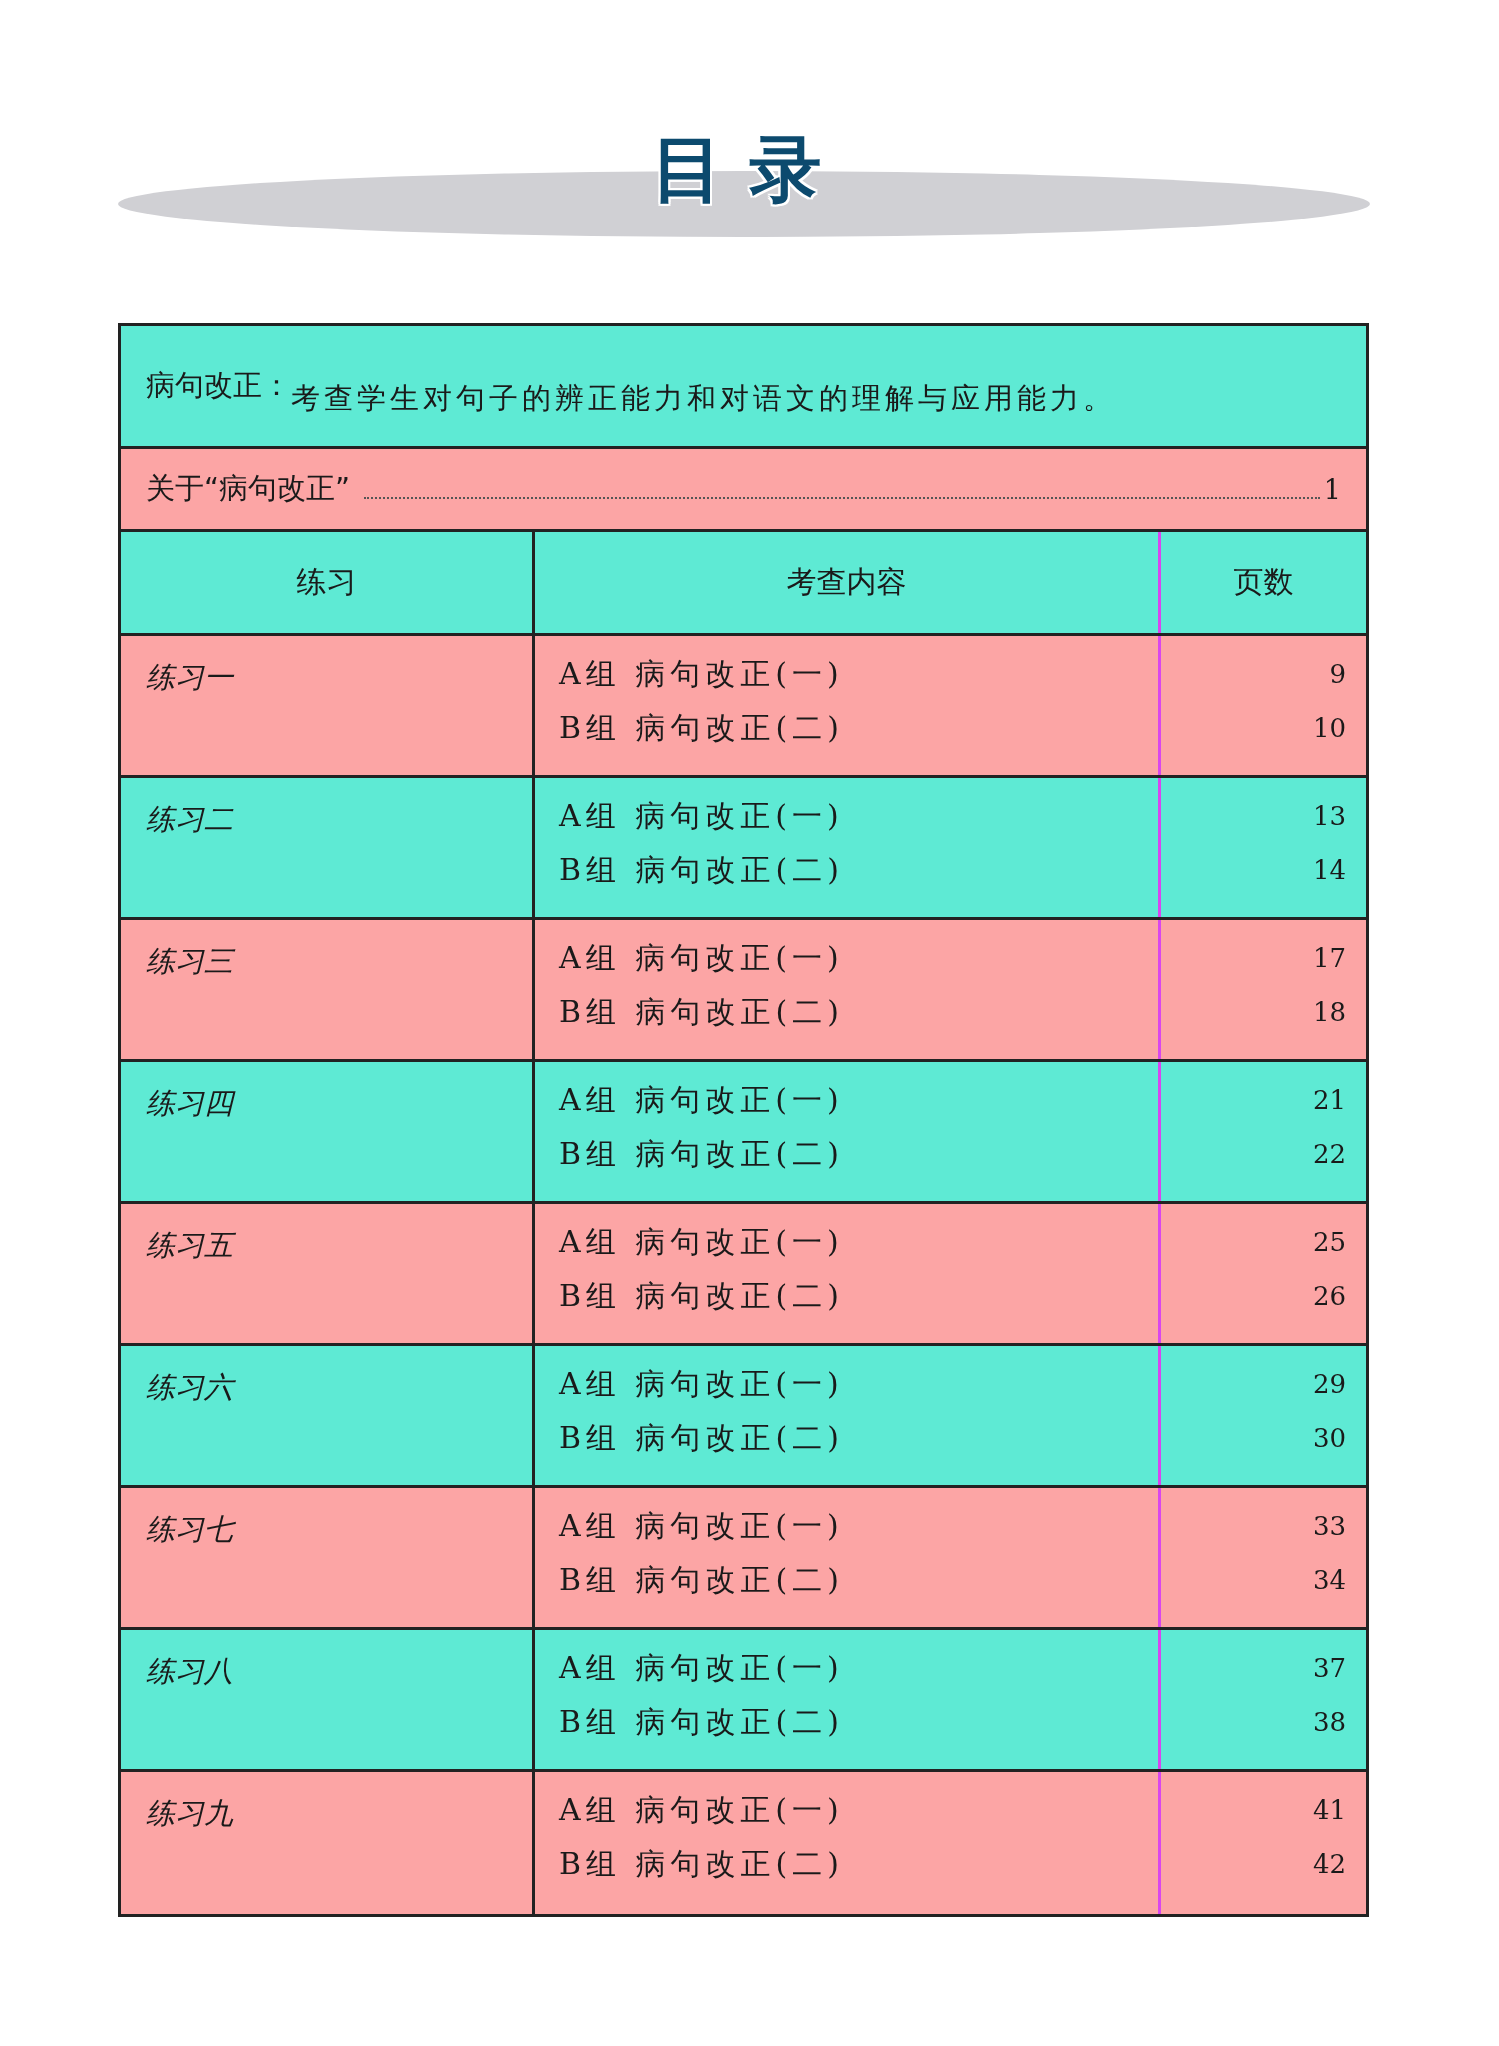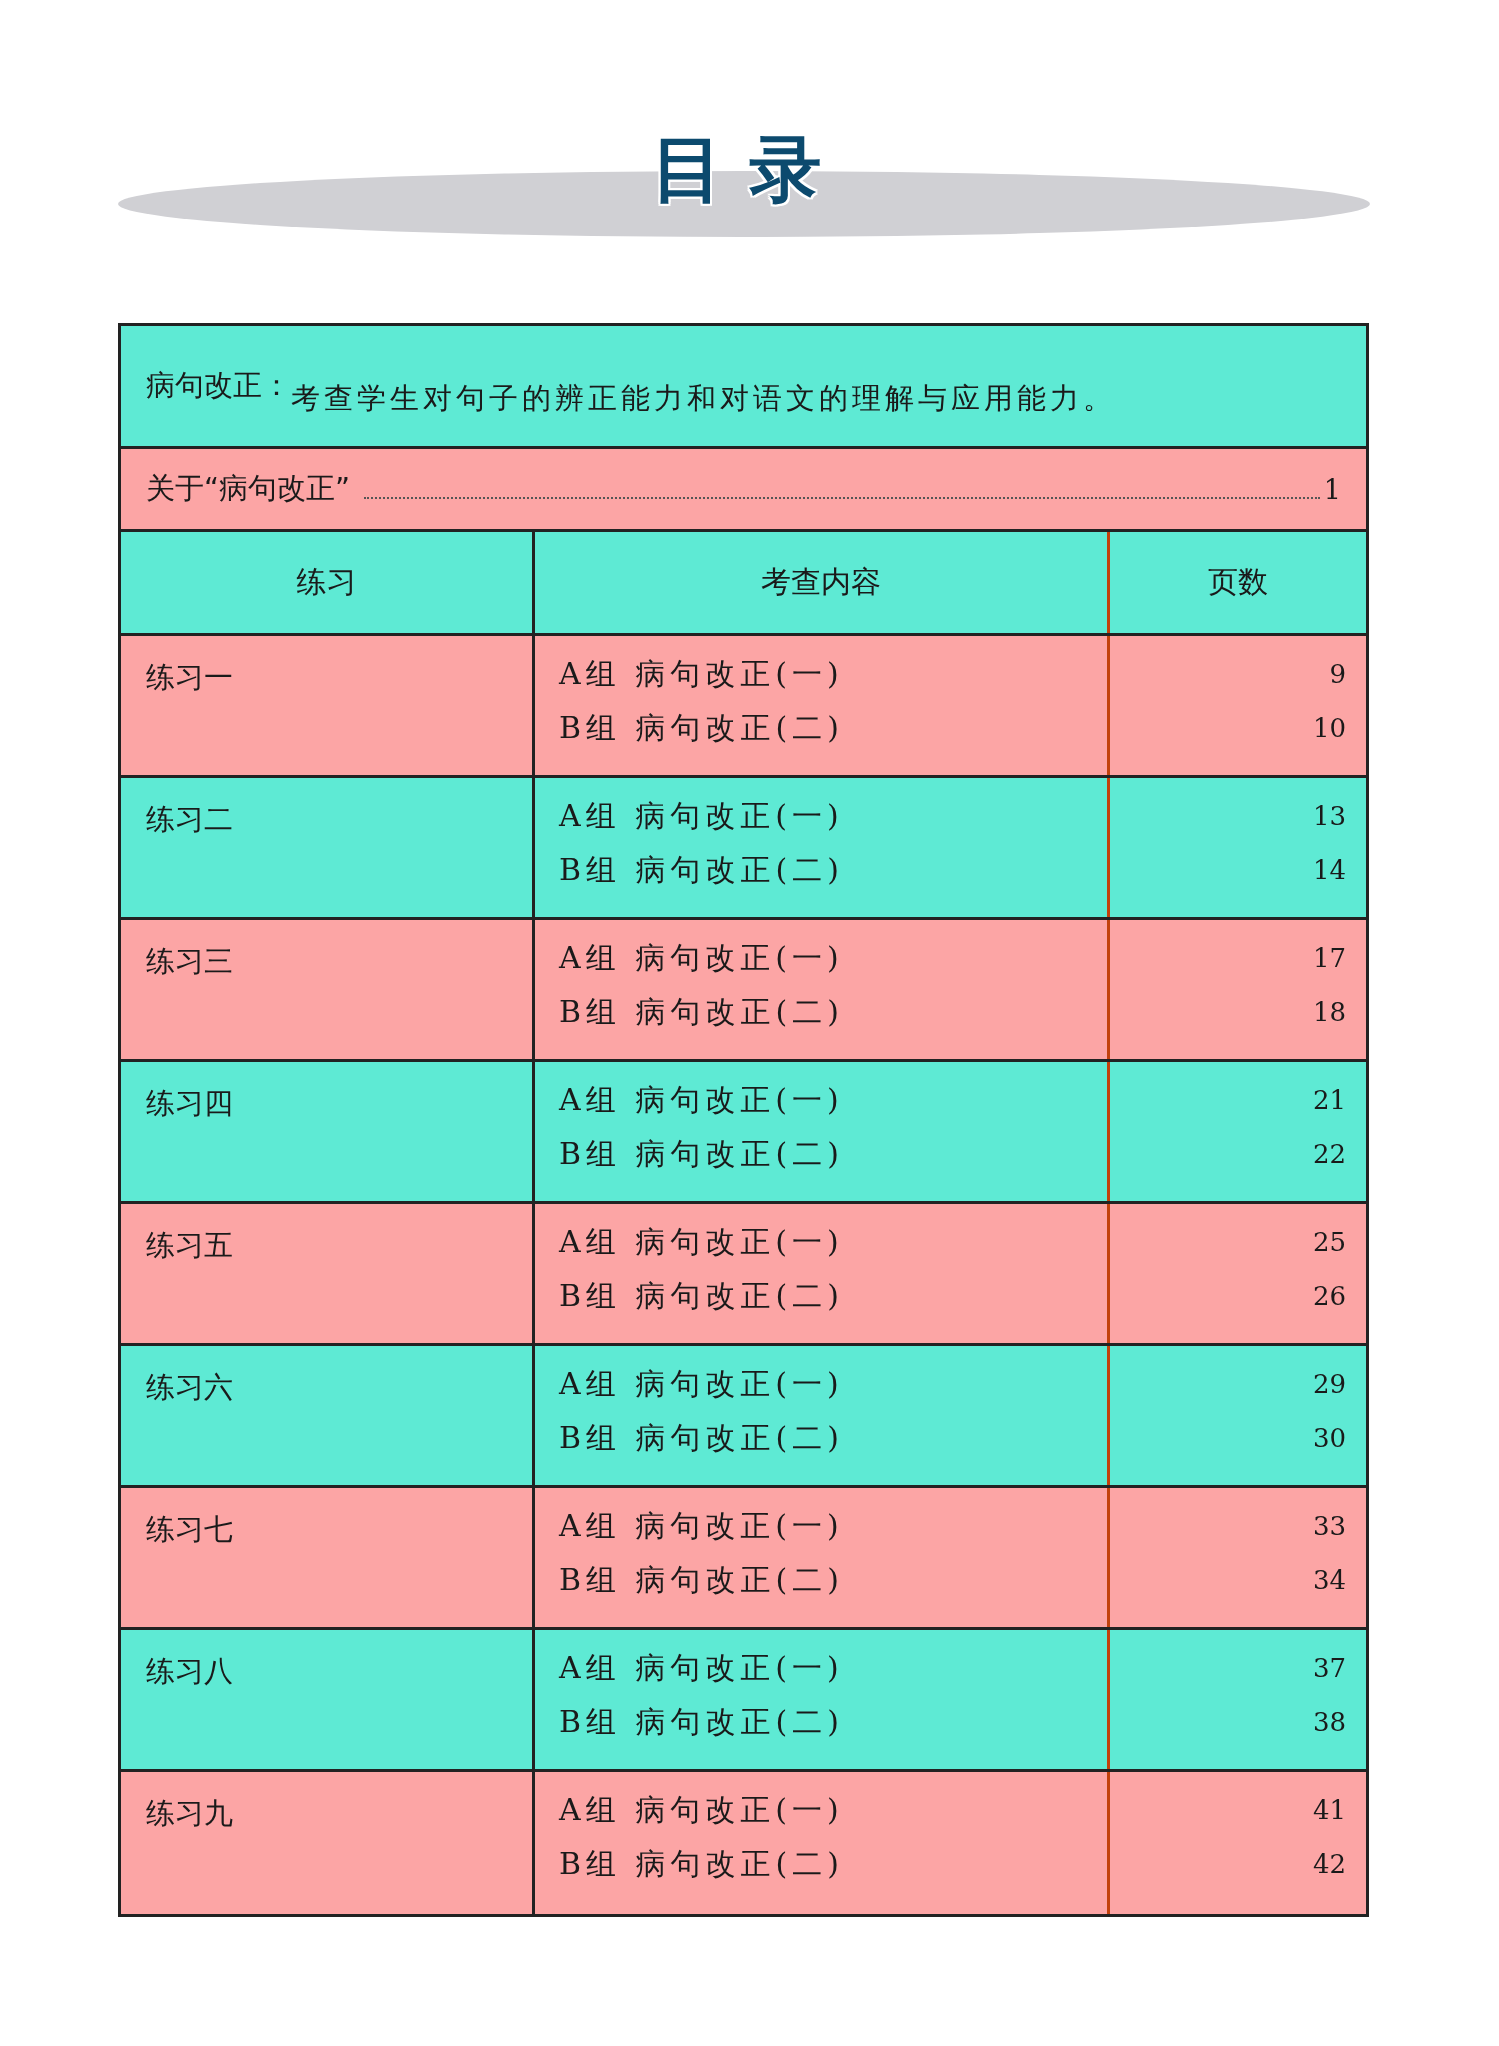--- a/index.html
+++ b/index.html
@@ -21,28 +21,28 @@
   .desc { height:123px; display:flex; align-items:center; padding-left:25px;
           font-size:29px; }
   .desc .lead { font-family:"DejaVu Sans","Liberation Sans",sans-serif; }
   .desc .rest { letter-spacing:4px;margin-top:25px; }
   .intro { height:83px; display:flex; align-items:center; padding:0 25px; font-size:29px; }
   .intro .label { font-family:"DejaVu Sans","Liberation Sans",sans-serif; white-space:nowrap; }
   .intro .dots { flex:1; border-bottom:2px dotted #555; margin:0 4px 0 14px; height:18px; }
   .intro .page { font-size:27px; }
   .grid { display:flex; }
   .c1 { width:414px; border-right:3px solid #222; box-sizing:border-box; }
-  .c2 { width:575px; border-right:3px solid #c2410c; box-sizing:border-box; }
+  .c2 { width:626px; border-right:3px solid #d946ef; box-sizing:border-box; }
   .c3 { flex:1; }
   .hdr { height:104px; }
   .hdr > div { display:flex; align-items:center; justify-content:center;
                font-family:"DejaVu Sans","Liberation Sans",sans-serif; font-size:30px; }
   .ex { height:142px; }
   .ex .c1 { padding:22px 0 0 25px; font-family:"DejaVu Sans","Liberation Sans",sans-serif;
-            font-size:29px; }
+            font-size:29px;font-style:italic; }
   .ex .c2 { padding:20px 0 0 24px; font-size:30px; }
   .ex .c2 .line { height:54px; line-height:36px; letter-spacing:5px; }
   .ex .c3 { padding:20px 20px 0 0; text-align:right; font-size:26px; }
   .ex .c3 .line { height:54px; line-height:36px; }
 </style>
 </head>
 <body>
 
 <div class="ellipse"></div>
 <div class="title">目录</div>

